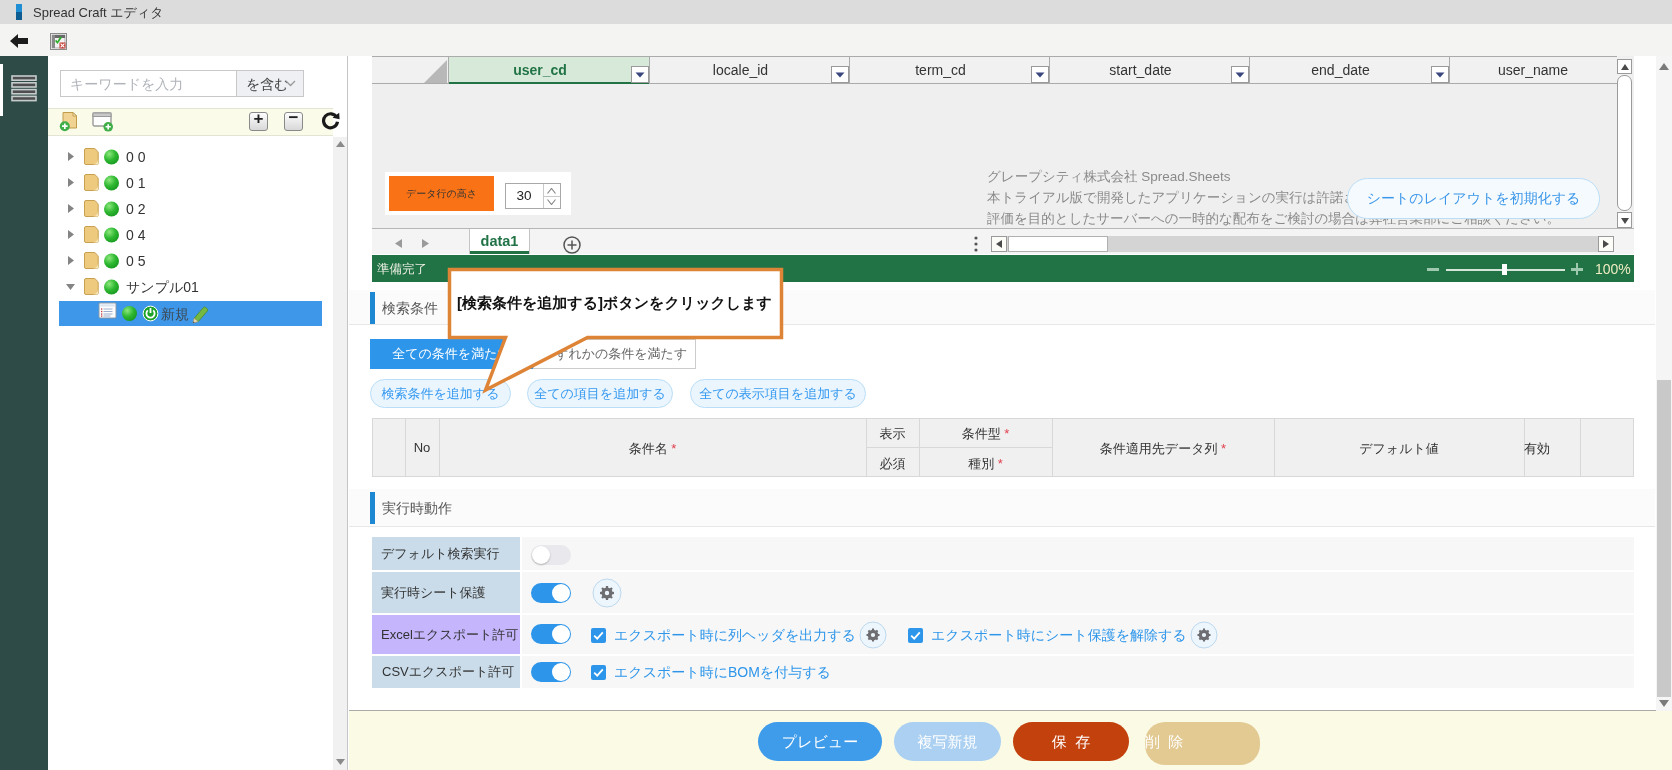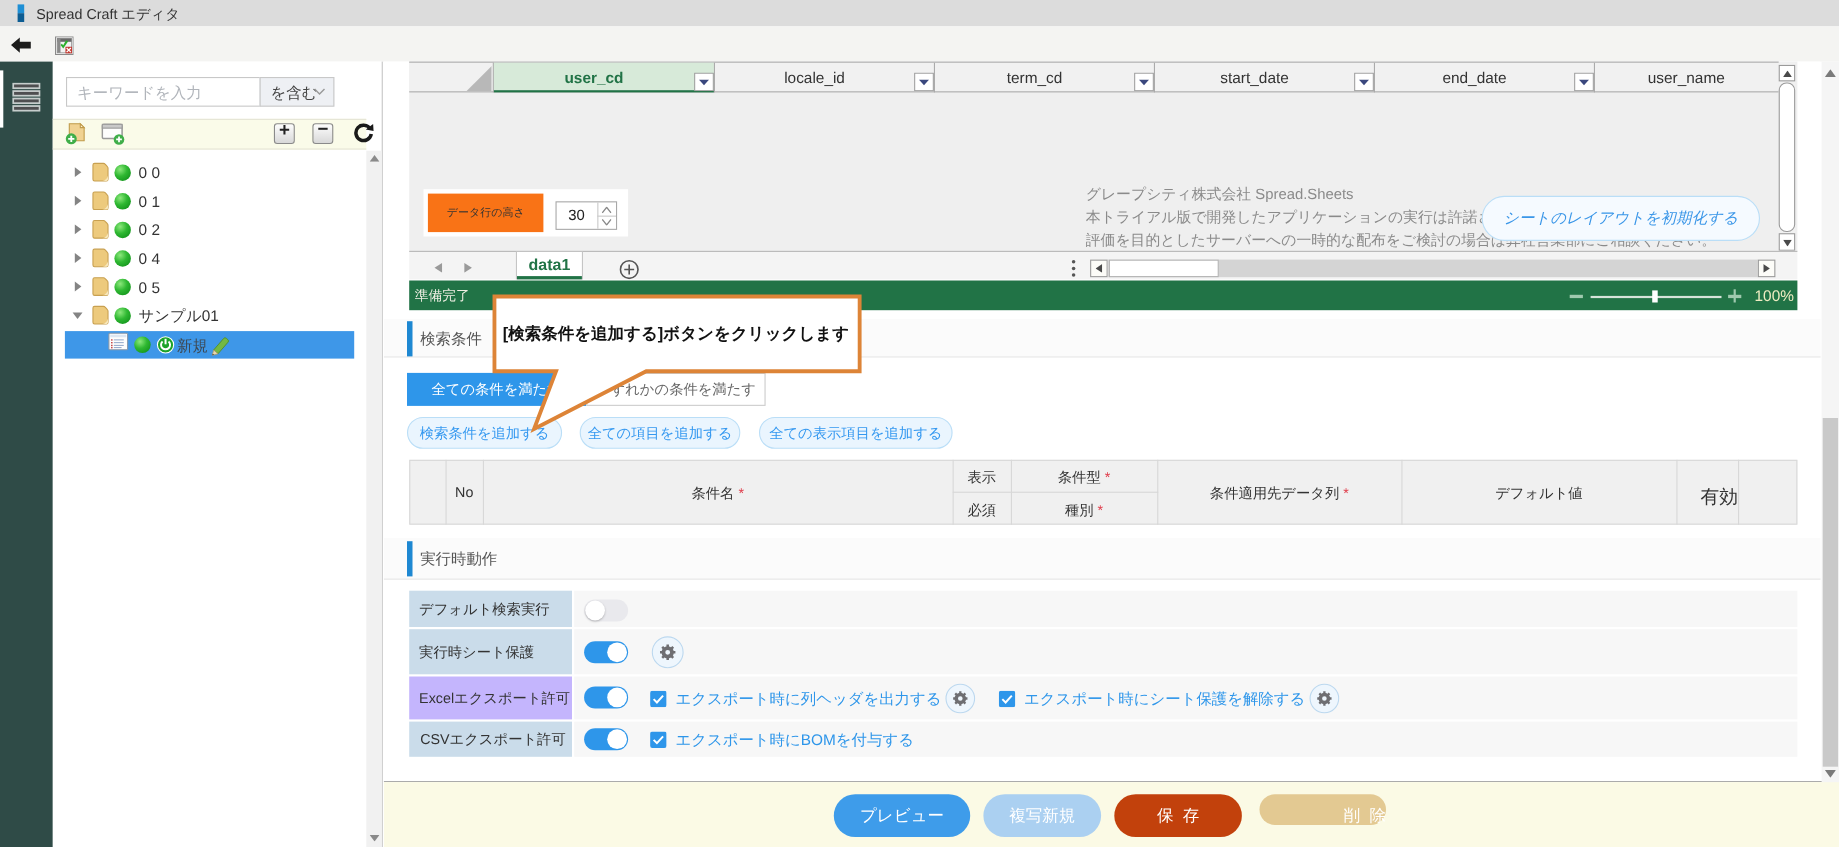--- a/index.html
+++ b/index.html
@@ -208,21 +208,21 @@
 <div class="abs" style="left:505px;top:183px;width:38px;height:26px;font-size:13.5px;color:#222;text-align:center;line-height:26px;">30</div>
 <div class="abs" style="left:543px;top:184px;width:1px;height:24px;background:#c9c9c9;"></div>
 <div class="abs" style="left:543px;top:196px;width:17px;height:1px;background:#c9c9c9;"></div>
 <svg class="abs" style="left:547px;top:188px;" width="9" height="6" viewBox="0 0 9 6">
       <path d="M0.5 5.5 L4.5 0.5 L8.5 5.5" stroke="#888" stroke-width="1.2" fill="none"></path>
     </svg>
 <svg class="abs" style="left:547px;top:199px;" width="9" height="6" viewBox="0 0 9 6">
       <path d="M0.5 0.5 L4.5 5.5 L8.5 0.5" stroke="#888" stroke-width="1.2" fill="none"></path>
     </svg>
 
-<div class="abs" style="left:1347px;top:178px;width:253px;height:41px;background:#f5faff;border:1.5px solid #badef7;border-radius:21px;box-sizing:border-box;color:#3a96e8;font-size:14px;text-align:center;line-height:38px;font-style:italic;">シートのレイアウトを初期化する</div>
+<div class="abs" style="left:1347px;top:178px;width:253px;height:41px;background:#f5faff;border:1.5px solid #badef7;border-radius:21px;box-sizing:border-box;color:#3a96e8;font-size:14px;text-align:center;line-height:38px;">シートのレイアウトを初期化する</div>
 
 <div class="abs" style="left:1617px;top:57px;width:15px;height:171px;background:#f1f1f1;"></div>
 <div class="abs" style="left:1617px;top:59px;width:15px;height:15px;background:#fff;border:1px solid #9a9a9a;box-sizing:border-box;"></div>
 <svg class="abs" style="left:1621px;top:64px;" width="8" height="6" viewBox="0 0 8 6">
       <path d="M0 6 L4 0 L8 6 Z" fill="#4a4a4a"></path>
     </svg>
 <div class="abs" style="left:1617px;top:75px;width:15px;height:136px;background:#fff;border:1px solid #9a9a9a;border-radius:7px;box-sizing:border-box;"></div>
 <div class="abs" style="left:1617px;top:212px;width:15px;height:16px;background:#fff;border:1px solid #9a9a9a;box-sizing:border-box;"></div>
 <svg class="abs" style="left:1621px;top:218px;" width="8" height="6" viewBox="0 0 8 6">
       <path d="M0 0 L4 6 L8 0 Z" fill="#4a4a4a"></path>
@@ -289,21 +289,21 @@
 <div class="abs" style="left:1580px;top:418px;width:1px;height:59px;background:#d8d8d8;"></div>
 <div class="abs" style="left:866px;top:447px;width:187px;height:1px;background:#d8d8d8;"></div>
 <div class="abs" style="left:405px;top:440px;width:34px;text-align:center;font-size:13px;color:#333;">No</div>
 <div class="abs" style="left:439px;top:440px;width:427px;text-align:center;font-size:13px;color:#333;">条件名 <span style="color:#e0404e;">*</span></div>
 <div class="abs" style="left:866px;top:425px;width:53px;text-align:center;font-size:13px;color:#333;">表示</div>
 <div class="abs" style="left:866px;top:455px;width:53px;text-align:center;font-size:13px;color:#333;">必須</div>
 <div class="abs" style="left:919px;top:425px;width:133px;text-align:center;font-size:13px;color:#333;">条件型 <span style="color:#e0404e;">*</span></div>
 <div class="abs" style="left:919px;top:455px;width:133px;text-align:center;font-size:13px;color:#333;">種別 <span style="color:#e0404e;">*</span></div>
 <div class="abs" style="left:1052px;top:440px;width:222px;text-align:center;font-size:13px;color:#333;">条件適用先データ列 <span style="color:#e0404e;">*</span></div>
 <div class="abs" style="left:1274px;top:440px;width:250px;text-align:center;font-size:13px;color:#333;">デフォルト値</div>
-<div class="abs" style="left:1524px;top:440px;width:56px;text-align:right;font-size:17px;color:#333;">有効</div>
+<div class="abs" style="left:1524px;top:440px;width:56px;text-align:left;font-size:13px;color:#333;">有効</div>
 
 <div class="abs" style="left:349px;top:489px;width:1306px;height:38px;background:#fbfbfb;border-bottom:1px solid #e7e7e7;box-sizing:border-box;"></div>
 <div class="abs" style="left:370px;top:492px;width:5px;height:32px;background:#1e88d2;"></div>
 <div class="abs" style="left:382px;top:500px;font-size:14px;color:#555;">実行時動作</div>
 <div class="abs" style="left:372px;top:537px;width:148px;height:33px;background:#cadcea;color:#333;font-size:13px;line-height:33px;padding-left:9px;box-sizing:border-box;">デフォルト検索実行</div>
 <div class="abs" style="left:522px;top:537px;width:1112px;height:33px;background:#f7f7f7;"></div>
 <div class="abs" style="left:531px;top:545px;width:40px;height:20px;background:#e9e9ed;border-radius:10px;"></div>
 <div class="abs" style="left:532px;top:546px;width:18px;height:18px;background:#fff;border-radius:9px;box-shadow:0 1px 2px rgba(0,0,0,0.25);"></div>
 
 <div class="abs" style="left:372px;top:572px;width:148px;height:41px;background:#cadcea;color:#333;font-size:13px;line-height:41px;padding-left:9px;box-sizing:border-box;">実行時シート保護</div>
@@ -382,21 +382,21 @@
       <rect x="0" y="0" width="15" height="15" rx="2" fill="#2e96ea"></rect>
       <path d="M3.2 7.6 L6.2 10.6 L11.8 4.4" stroke="#fff" stroke-width="1.8" fill="none"></path>
     </svg>
 <div class="abs" style="left:614px;top:664px;font-size:14px;color:#2e96ea;">エクスポート時にBOMを付与する</div>
 
 <div class="abs" style="left:349px;top:710px;width:1323px;height:1px;background:#ababab;"></div>
 <div class="abs" style="left:349px;top:711px;width:1323px;height:59px;background:#fbfae5;"></div>
 <div class="abs" style="left:758px;top:722px;width:124px;height:39px;background:#3e9cea;border-radius:20px;color:#fff;font-size:15px;text-align:center;line-height:39px;">プレビュー</div>
 <div class="abs" style="left:894px;top:722px;width:107px;height:39px;background:#abd0f1;border-radius:20px;color:#fff;font-size:15px;text-align:center;line-height:39px;">複写新規</div>
 <div class="abs" style="left:1013px;top:722px;width:116px;height:39px;background:#c2410c;border-radius:20px;color:#fff;font-size:15px;text-align:center;line-height:39px;">保&nbsp;&nbsp;存</div>
-<div class="abs" style="left:1145px;top:722px;width:115px;height:28px;background:#e3c992;border-radius:20px;color:#fff;font-size:15px;text-align:right;line-height:39px;">削&nbsp;&nbsp;除</div>
+<div class="abs" style="left:1145px;top:722px;width:115px;height:43px;background:#e3c992;border-radius:20px;color:#fff;font-size:15px;text-align:left;line-height:39px;">削&nbsp;&nbsp;除</div>
 
 <div class="abs" style="left:1656px;top:56px;width:16px;height:655px;background:#f5f5f5;"></div>
 <svg class="abs" style="left:1659px;top:63px;" width="10" height="7" viewBox="0 0 10 7">
       <path d="M0 7 L5 0 L10 7 Z" fill="#7a7a7a"></path>
     </svg>
 <svg class="abs" style="left:1659px;top:700px;" width="10" height="7" viewBox="0 0 10 7">
       <path d="M0 0 L5 7 L10 0 Z" fill="#7a7a7a"></path>
     </svg>
 <div class="abs" style="left:1657px;top:380px;width:14px;height:317px;background:#c9c9c9;"></div>
 

